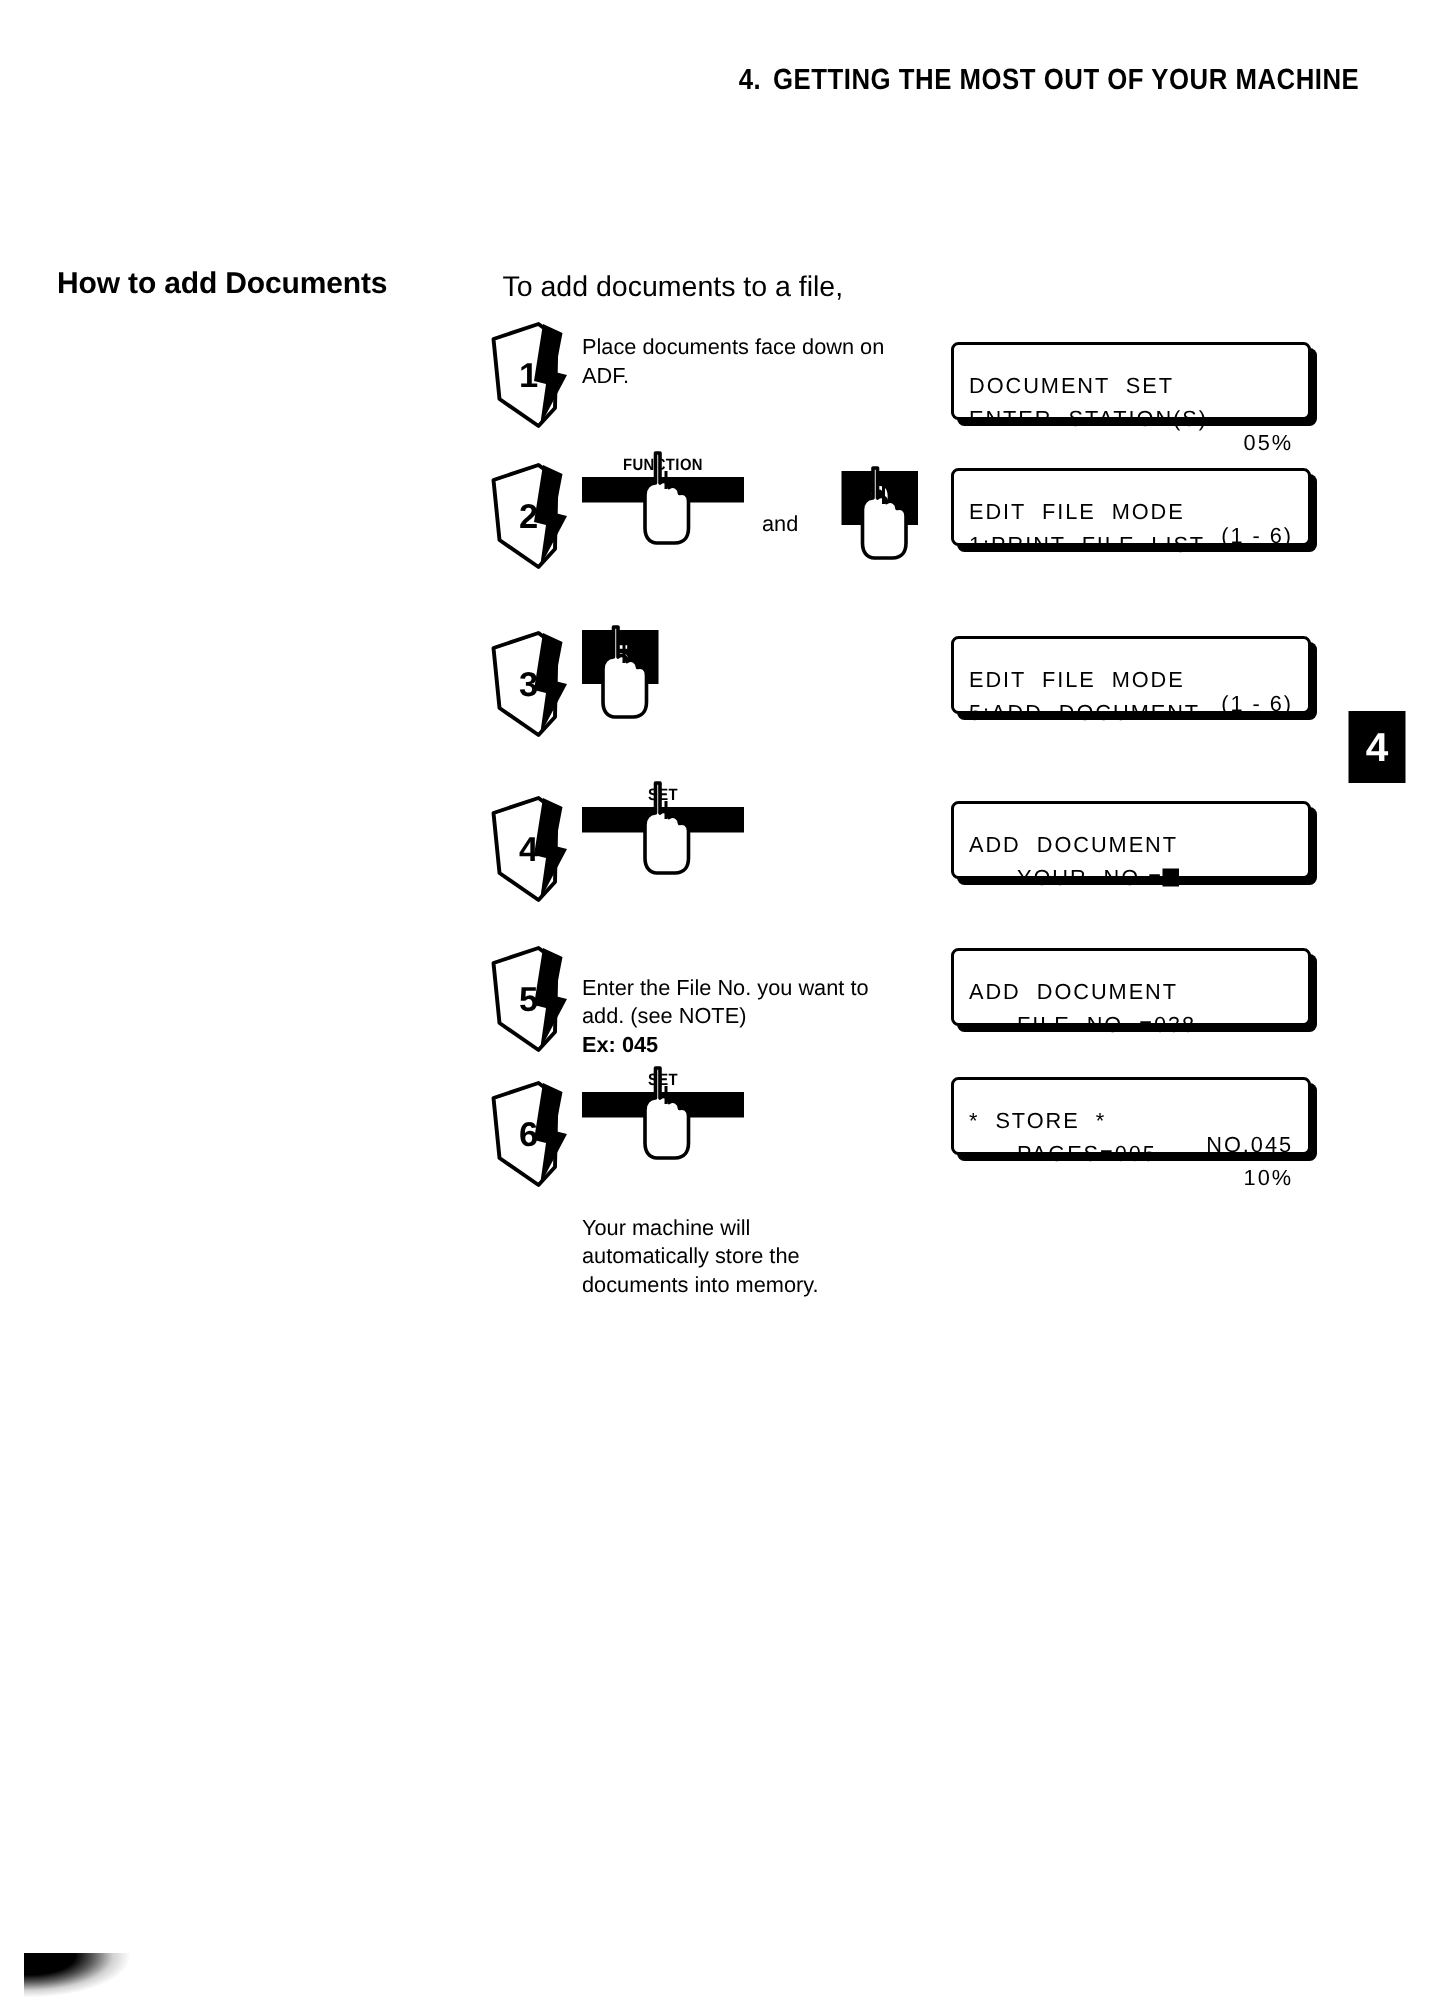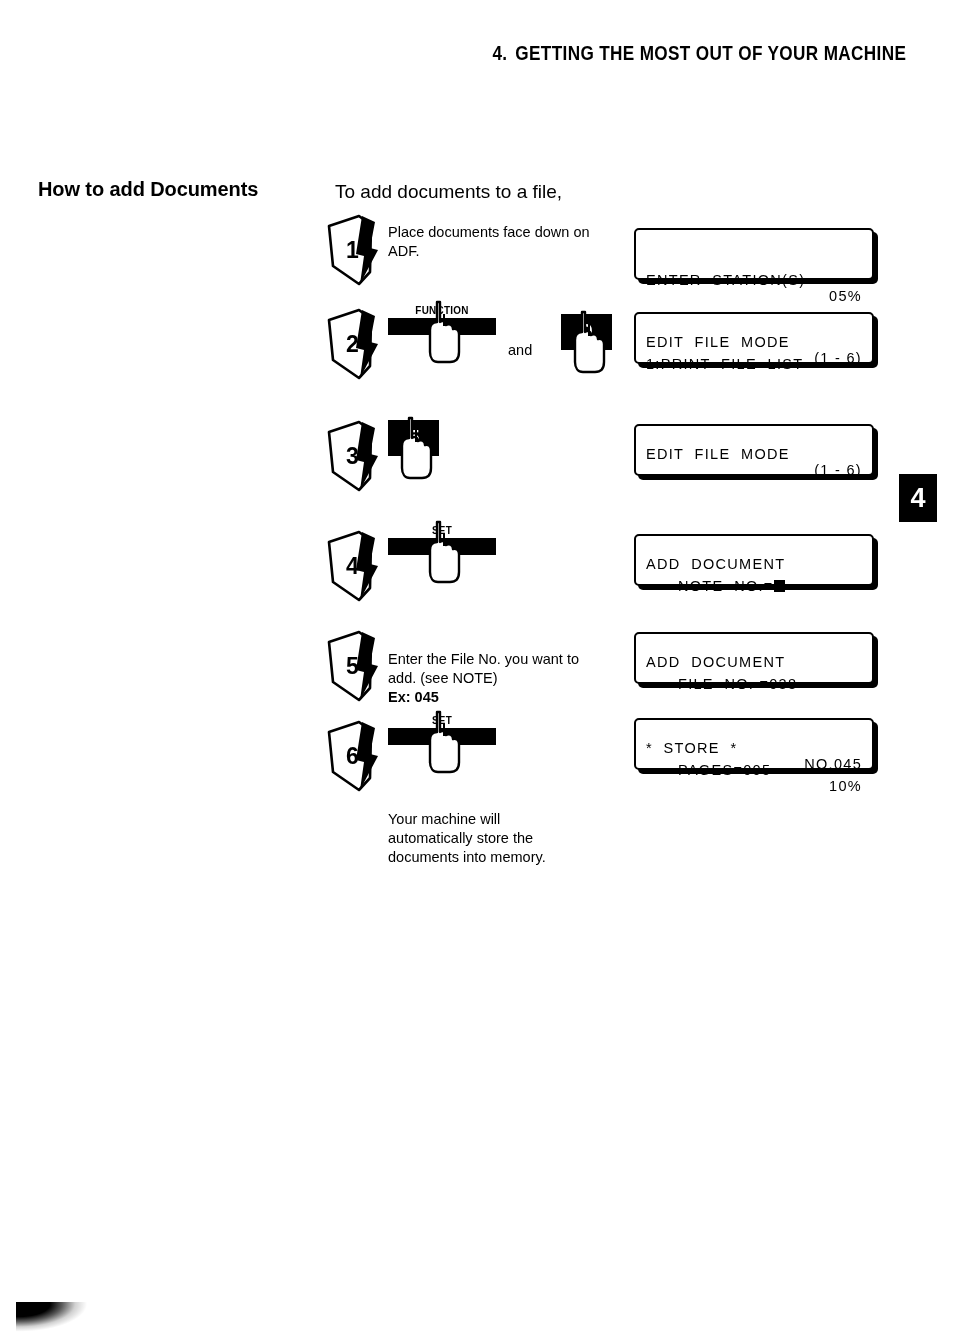--- a/index.html
+++ b/index.html
@@ -220,20 +220,24 @@
       <path d="M33 2 L45 11 L44 58 L33 70 L7 52 L3 12 Z" fill="#fff" stroke="#000" stroke-width="2.6" stroke-linejoin="round"></path>
       <path d="M36 2 L49 8 L44 34 L52 36 L34 70 L38 42 L30 40 Z" fill="#000"></path>
       <text class="flagnum" x="20" y="44">1</text>
     </svg>
   </div>
   <div class="step-text" style="top:9px;">
     <div>Place documents face down on</div>
     <div>ADF.</div>
   </div>
   <div class="lcd" style="top:14px;">
+    <div class="lcd-line l1">
+      <span class="lcd-left">DOCUMENT  SET</span>
+      <span class="lcd-right"></span>
+    </div>
     <div class="lcd-line l2">
       <span class="lcd-left">ENTER  STATION(S)</span>
       <span class="lcd-right">05%</span>
     </div>
   </div>
 </div>
 
 <div class="step-row" style="top:304px;">
   <div class="step-flag" style="top:4px;">
     <svg width="62" height="76" viewBox="0 0 62 76">
@@ -307,20 +311,24 @@
         </svg>
       </div>
     </div>
   </div>
 
   <div class="lcd" style="top:12px;">
     <div class="lcd-line l1">
       <span class="lcd-left">EDIT  FILE  MODE</span>
       <span class="lcd-right">(1 - 6)</span>
     </div>
+    <div class="lcd-line l2">
+      <span class="lcd-left">5:ADD  DOCUMENT</span>
+      <span class="lcd-right"></span>
+    </div>
   </div>
 </div>
 
 <div class="step-row" style="top:524px;">
   <div class="step-flag" style="top:6px;">
     <svg width="62" height="76" viewBox="0 0 62 76">
       <path d="M33 2 L45 11 L44 58 L33 70 L7 52 L3 12 Z" fill="#fff" stroke="#000" stroke-width="2.6" stroke-linejoin="round"></path>
       <path d="M36 2 L49 8 L44 34 L52 36 L34 70 L38 42 L30 40 Z" fill="#000"></path>
       <text class="flagnum" x="20" y="44">4</text>
     </svg>
@@ -338,21 +346,21 @@
       </div>
     </div>
   </div>
 
   <div class="lcd" style="top:10px;">
     <div class="lcd-line l1">
       <span class="lcd-left">ADD  DOCUMENT</span>
       <span class="lcd-right"></span>
     </div>
     <div class="lcd-line l2">
-      <span class="lcd-left ind"><span>NOTE  NO.=</span><span class="cursor-block"></span></span>
+      <span class="lcd-left ind"><span>YOUR  NO.=</span><span class="cursor-block"></span></span>
       <span class="lcd-right"></span>
     </div>
   </div>
 </div>
 
 <div class="step-row" style="top:624px;">
   <div class="step-flag" style="top:6px;">
     <svg width="62" height="76" viewBox="0 0 62 76">
       <path d="M33 2 L45 11 L44 58 L33 70 L7 52 L3 12 Z" fill="#fff" stroke="#000" stroke-width="2.6" stroke-linejoin="round"></path>
       <path d="M36 2 L49 8 L44 34 L52 36 L34 70 L38 42 L30 40 Z" fill="#000"></path>

